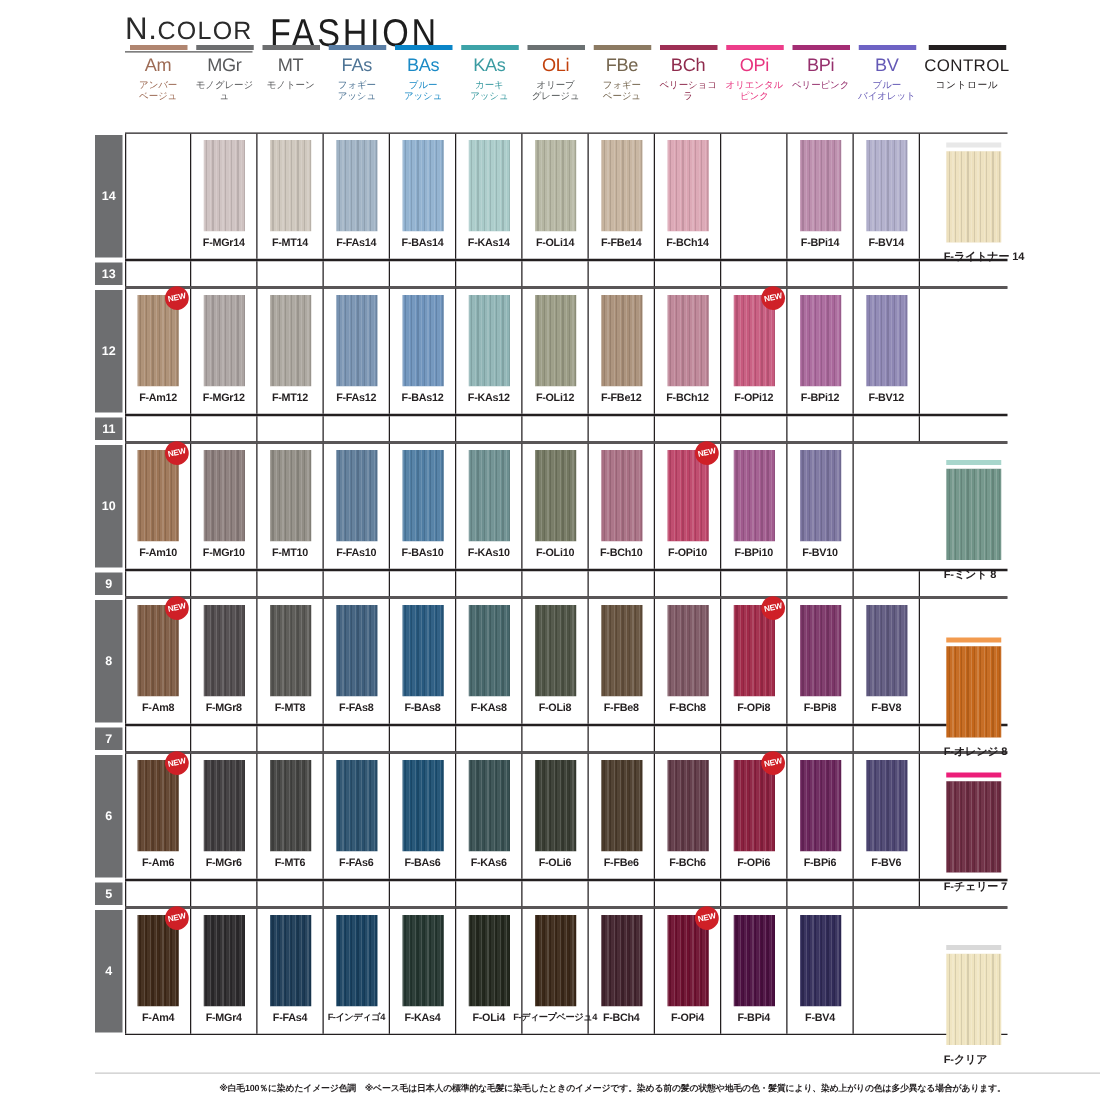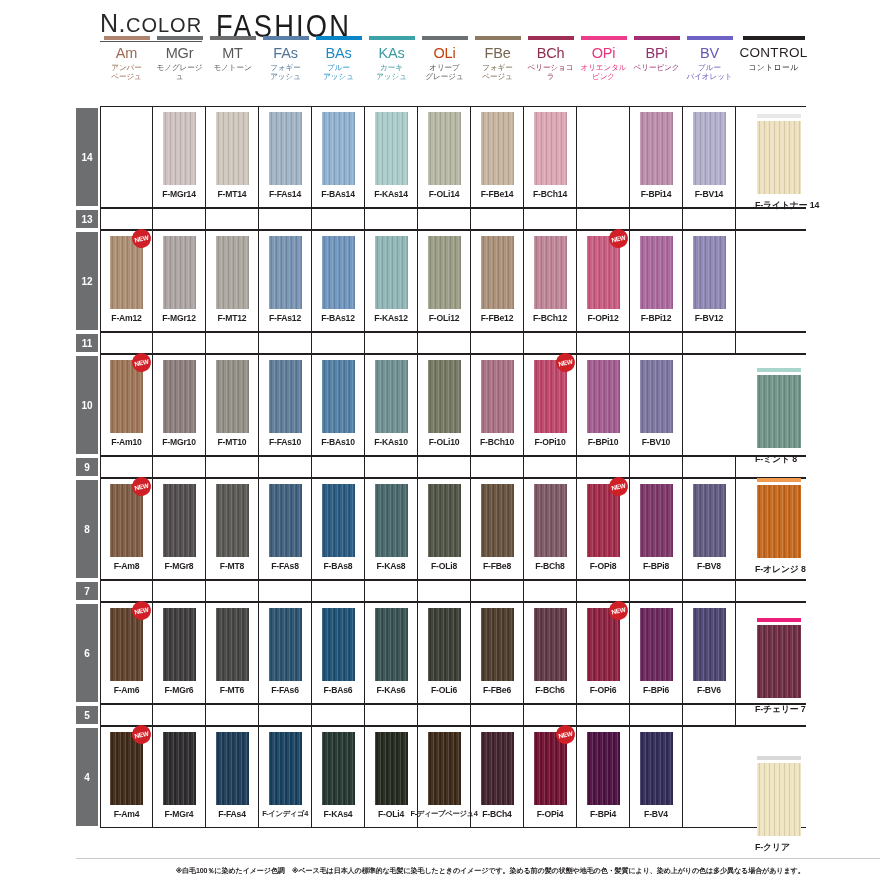--- a/index.html
+++ b/index.html
@@ -684,21 +684,21 @@
     <div class="ctrl-cell" style="top: 8px;">
       <div class="ctrl-cap" style="background: rgb(232, 232, 232);"></div>
       <div class="ctrl-swatch" style="background: rgb(237, 224, 189);"></div>
       <div class="ctrl-label">F-ライトナー 14</div>
     </div>
     <div class="ctrl-cell" style="top: 262px;">
       <div class="ctrl-cap" style="background: rgb(168, 214, 204);"></div>
       <div class="ctrl-swatch" style="background: rgb(111, 147, 135);"></div>
       <div class="ctrl-label">F-ミント 8</div>
     </div>
-    <div class="ctrl-cell" style="top: 372px;">
+    <div class="ctrl-cell" style="top: 404px;">
       <div class="ctrl-cap" style="background: rgb(242, 154, 78);"></div>
       <div class="ctrl-swatch" style="background: rgb(196, 102, 26);"></div>
       <div class="ctrl-label">F-オレンジ 8</div>
     </div>
     <div class="ctrl-cell" style="top: 512px;">
       <div class="ctrl-cap" style="background: rgb(236, 30, 121);"></div>
       <div class="ctrl-swatch" style="background: rgb(107, 42, 64);"></div>
       <div class="ctrl-label">F-チェリー 7</div>
     </div>
     <div class="ctrl-cell" style="top: 650px;">

